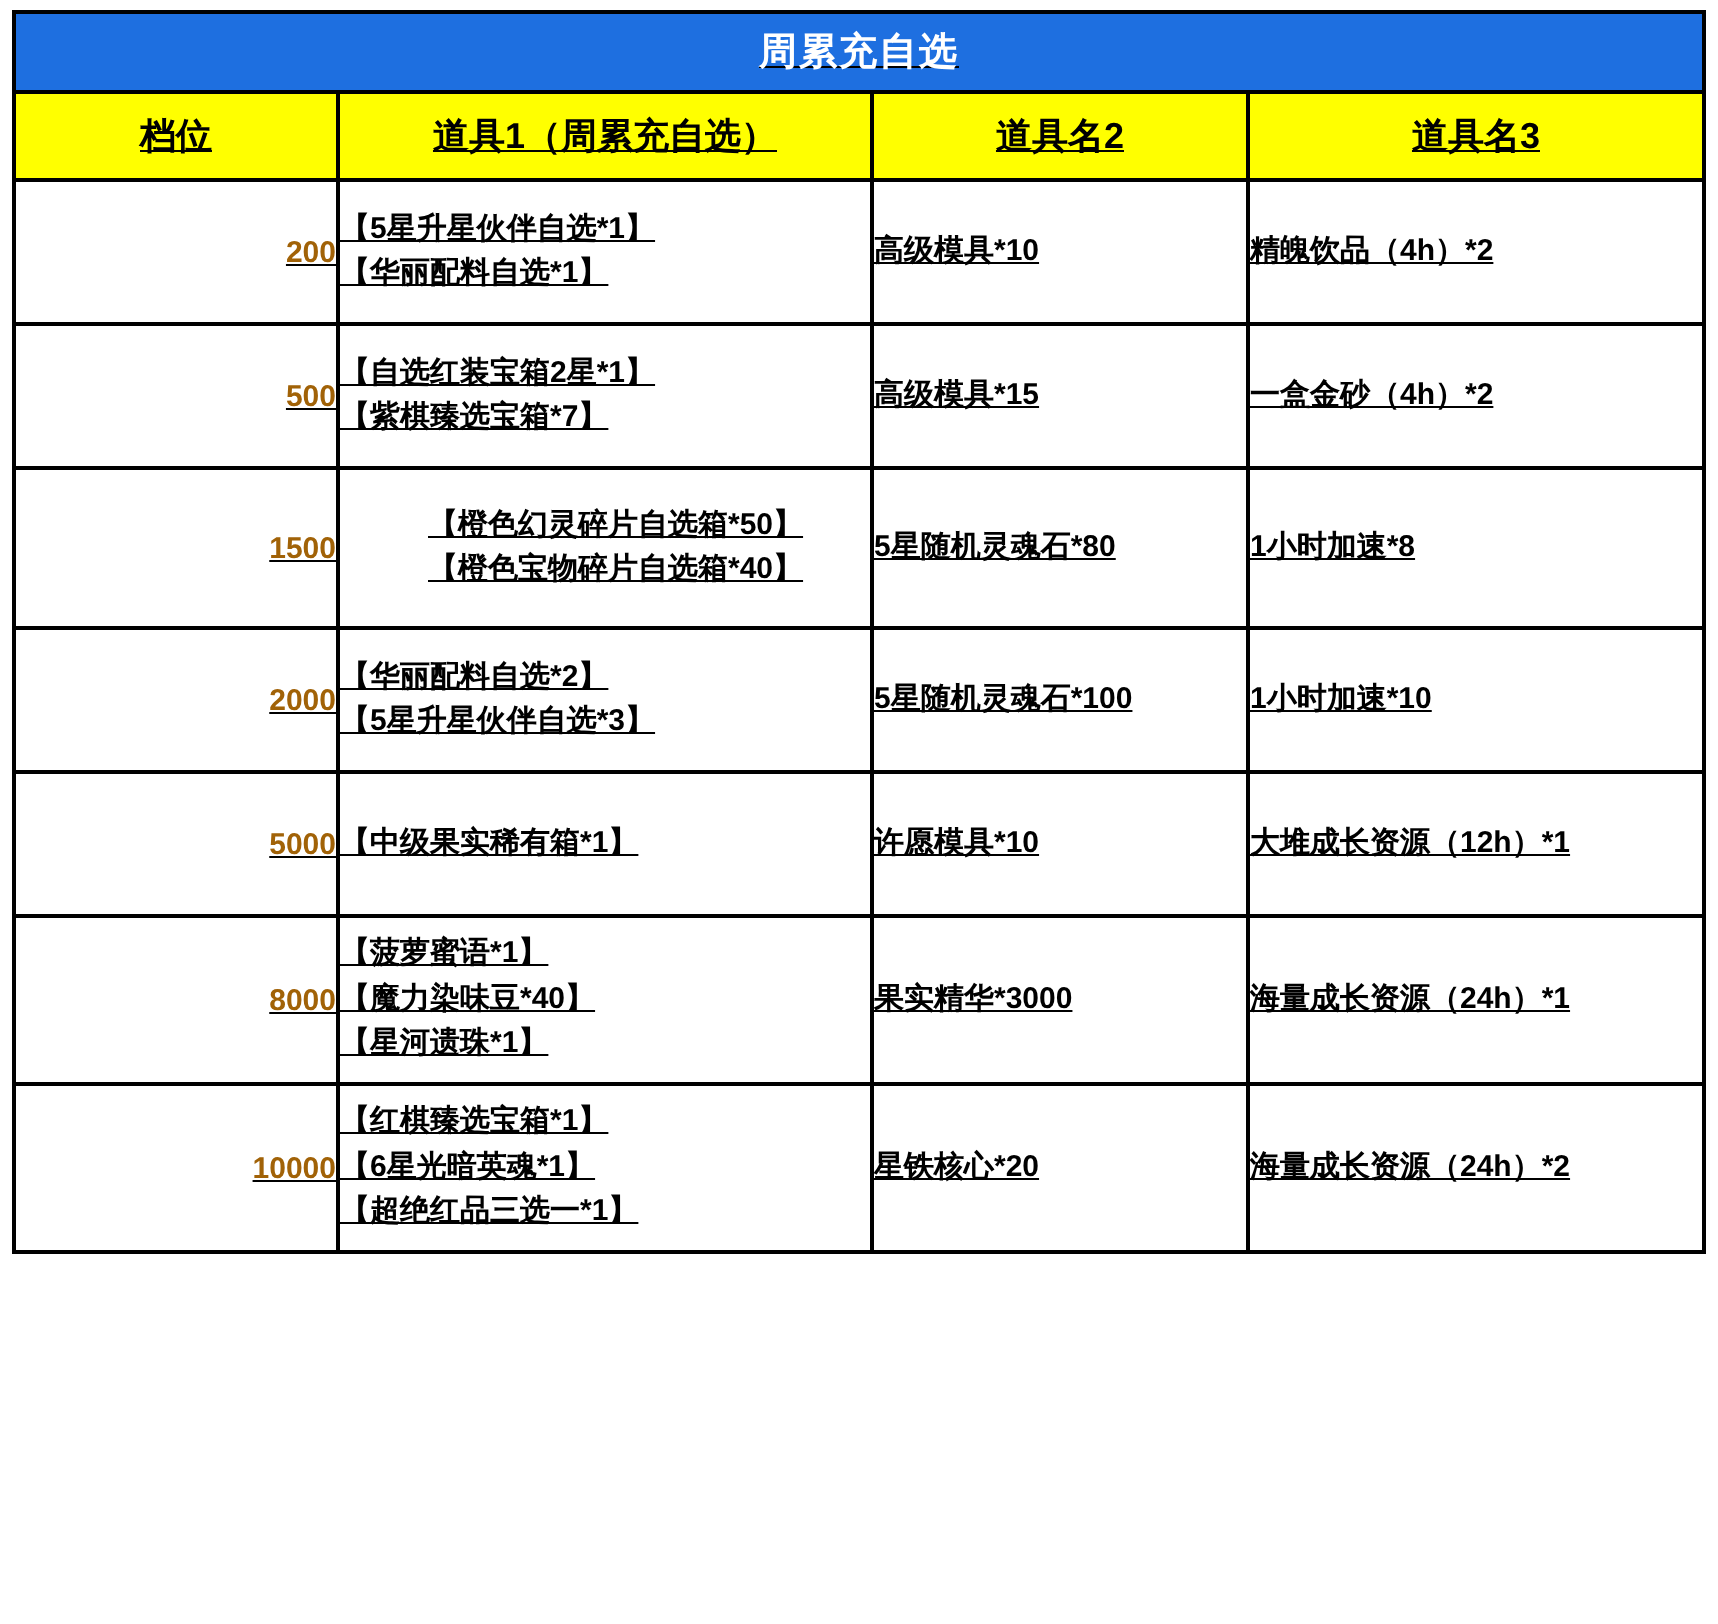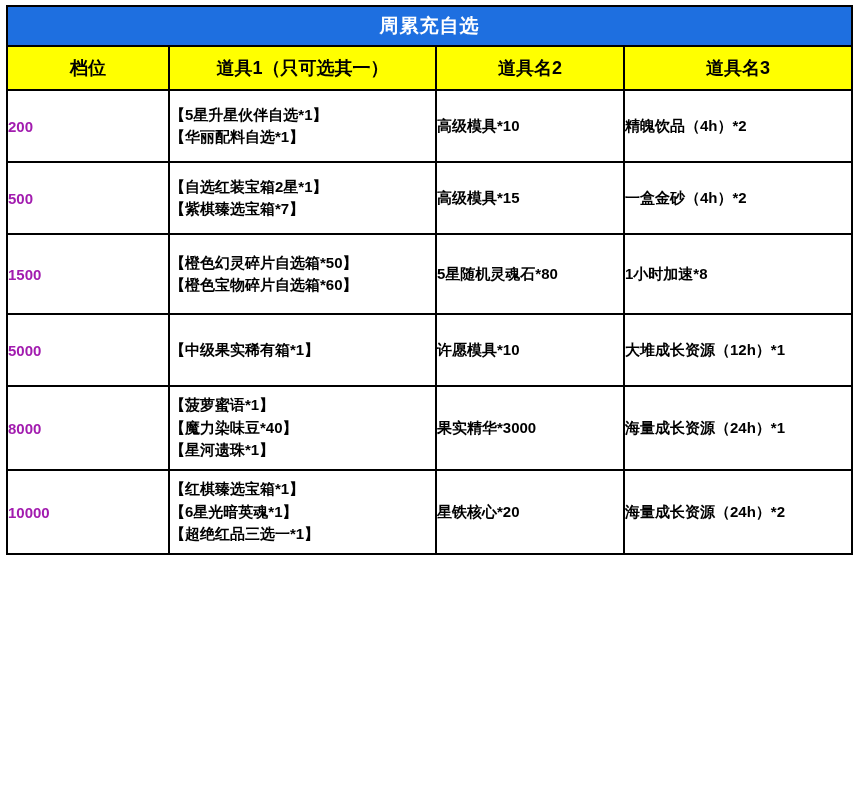--- a/index.html
+++ b/index.html
@@ -9,20 +9,21 @@
   }
   body {
     width: 859px;
     height: 812px;
     font-family: "Liberation Sans", "DejaVu Sans", sans-serif;
     overflow: hidden;
   }
   .table-wrap {
     width: 859px;
     box-sizing: border-box;
+    text-decoration: underline;
   }
   table.reward-table {
     border-collapse: collapse;
     table-layout: fixed;
     width: 845px;
     margin: 5px 0 0 6px;
   }
   table.reward-table td, table.reward-table th {
     border: 2px solid #000000;
     padding: 0;
@@ -40,39 +41,40 @@
   .header-cell {
     background: #ffff00;
     color: #000000;
     font-size: 18px;
     font-weight: bold;
     text-align: center;
     height: 42px;
     margin-top: 10px;
   }
   .tier-cell {
-    text-align: left;
+    text-align: right;
     font-size: 15px;
     font-weight: bold;
-    color: #a21caf;
+    color: #a16207;
   }
   .item-cell {
     font-size: 15px;
     font-weight: bold;
     color: #000000;
     padding: 4px 8px;
     line-height: 1.5;
   }
   .item-cell .line {
     display: block;
     white-space: nowrap;
     overflow: hidden;
   }
   .item-cell .line.wrap {
     white-space: normal;
+    padding-left: 44px;
   }
   .col-tier { width: 162px; }
   .col-item1 { width: 267px; }
   .col-item2 { width: 188px; }
   .col-item3 { width: 228px; }
   .row-h-1 { height: 72px; }
   .row-h-2 { height: 72px; }
   .row-h-3 { height: 72px; }
   .row-h-4 { height: 80px; }
   .row-h-5 { height: 72px; }
@@ -91,21 +93,21 @@
       <col class="col-item1">
       <col class="col-item2">
       <col class="col-item3">
     </colgroup>
     <tbody>
       <tr>
         <td class="title-cell" colspan="4">周累充自选</td>
       </tr>
       <tr>
         <td class="header-cell">档位</td>
-        <td class="header-cell">道具1（只可选其一）</td>
+        <td class="header-cell">道具1（周累充自选）</td>
         <td class="header-cell">道具名2</td>
         <td class="header-cell">道具名3</td>
       </tr>
 
       <tr class="row-h-1">
         <td class="tier-cell">200</td>
         <td class="item-cell">
           <span class="line">【5星升星伙伴自选*1】</span>
           <span class="line">【华丽配料自选*1】</span>
         </td>
@@ -129,30 +131,43 @@
         <td class="item-cell">
           <span class="line">一盒金砂（4h）*2</span>
         </td>
       </tr>
 
 
       <tr class="row-h-4">
         <td class="tier-cell">1500</td>
         <td class="item-cell">
           <span class="line wrap">【橙色幻灵碎片自选箱*50】</span>
-          <span class="line wrap">【橙色宝物碎片自选箱*60】</span>
+          <span class="line wrap">【橙色宝物碎片自选箱*40】</span>
         </td>
         <td class="item-cell">
           <span class="line">5星随机灵魂石*80</span>
         </td>
         <td class="item-cell">
           <span class="line">1小时加速*8</span>
         </td>
       </tr>
 
+      <tr class="row-h-5">
+        <td class="tier-cell">2000</td>
+        <td class="item-cell">
+          <span class="line">【华丽配料自选*2】</span>
+          <span class="line">【5星升星伙伴自选*3】</span>
+        </td>
+        <td class="item-cell">
+          <span class="line">5星随机灵魂石*100</span>
+        </td>
+        <td class="item-cell">
+          <span class="line">1小时加速*10</span>
+        </td>
+      </tr>
 
 
       <tr class="row-h-7">
         <td class="tier-cell">5000</td>
         <td class="item-cell">
           <span class="line">【中级果实稀有箱*1】</span>
         </td>
         <td class="item-cell">
           <span class="line">许愿模具*10</span>
         </td>

